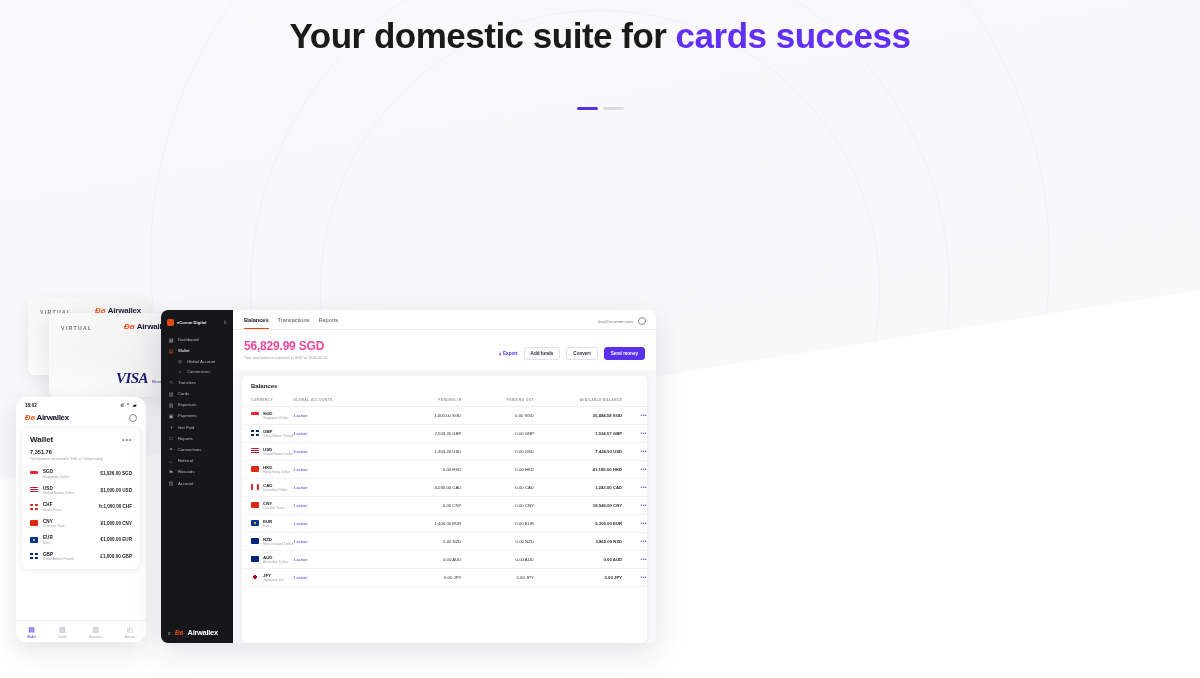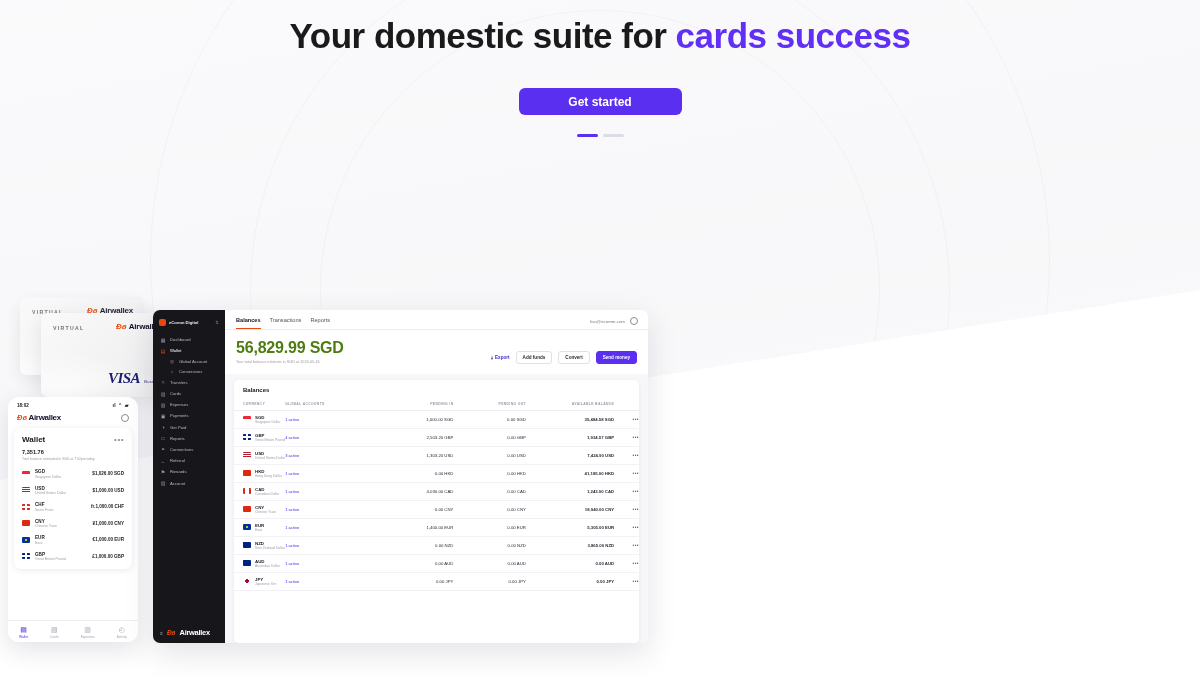--- a/index.html
+++ b/index.html
@@ -76,21 +76,21 @@
   .btn-secondary {
     background: #fff; color: #4b2ae0; width: 163px;
     border: 1px solid #e4e4ec;
     box-shadow: 0 1px 2px rgba(30,20,70,.05);
   }
   .dots { margin-top: 19px; display: flex; justify-content: center; gap: 5px; align-items: center; }
   .dot { width: 21px; height: 3px; border-radius: 2px; background: #dcdce4; cursor: pointer; }
   .dot.active { background: #5a2ff0; }
 
   
-  #mock { position: absolute; left: 4px; top: 283px; width: 1132px; height: 370px; }
+  #mock { position: absolute; left: 12px; top: 283px; width: 1132px; height: 370px; }
 
   
   .vcard {
     position: absolute;
     border-radius: 7px;
     background: linear-gradient(135deg, #fafafa 0%, #f2f2f3 55%, #e9e9ea 100%);
     box-shadow: 0 6px 18px rgba(40,35,70,.10);
   }
   .vcard .vlabel {
     position: absolute; left: 12px; top: 12px;
@@ -210,21 +210,21 @@
     font-size: 5.6px; color: #54545e; padding-bottom: 5px; cursor: pointer;
     border-bottom: 1.2px solid transparent;
   }
   .tab.active { color: #17171e; font-weight: 700; border-bottom-color: #e8490c; }
   .topright { display: flex; align-items: center; gap: 5px; padding-bottom: 4px; }
   .topright .email { font-size: 4.4px; color: #7a7a86; }
   .topright .av { width: 8px; height: 8px; border-radius: 50%; border: .7px solid #8a8a95; }
 
   .balhead { background: #fff; padding: 9px 11px 10px; display: flex;
              align-items: flex-end; justify-content: space-between; }
-  .bal-amt { font-size: 16px; font-weight: 700; color: #4d7c0f; letter-spacing: -.2px; }
+  .bal-amt { font-size: 12px; font-weight: 700; color: #ec4899; letter-spacing: -.2px; }
   .bal-sub { font-size: 3.8px; color: #9d9da8; margin-top: 3px; }
   .actions { display: flex; align-items: center; gap: 6px; }
   .act {
     font-size: 4.6px; font-weight: 700; color: #3b2ad4;
     display: inline-flex; align-items: center; gap: 2px; cursor: pointer;
   }
   .act-btn {
     border: .7px solid #e0e0e8; border-radius: 3px; padding: 3px 6px;
     background: #fff; color: #2c2c36;
   }
@@ -264,21 +264,20 @@
   <div class="arc a2"></div>
   <div class="arc a3"></div>
   <div class="band"></div>
 </div>
 
 <section id="hero">
   <h1 class="headline">
     <span>Your domestic suite for </span><span class="accent">cards success</span>
   </h1>
   <div class="cta-row">
-    <button class="btn btn-primary">Get started</button>
   </div>
   <div class="dots">
     <span class="dot active"></span>
     <span class="dot"></span>
   </div>
 </section>
 
 <div id="mock">
 
   <div class="vcard vcard-back">

